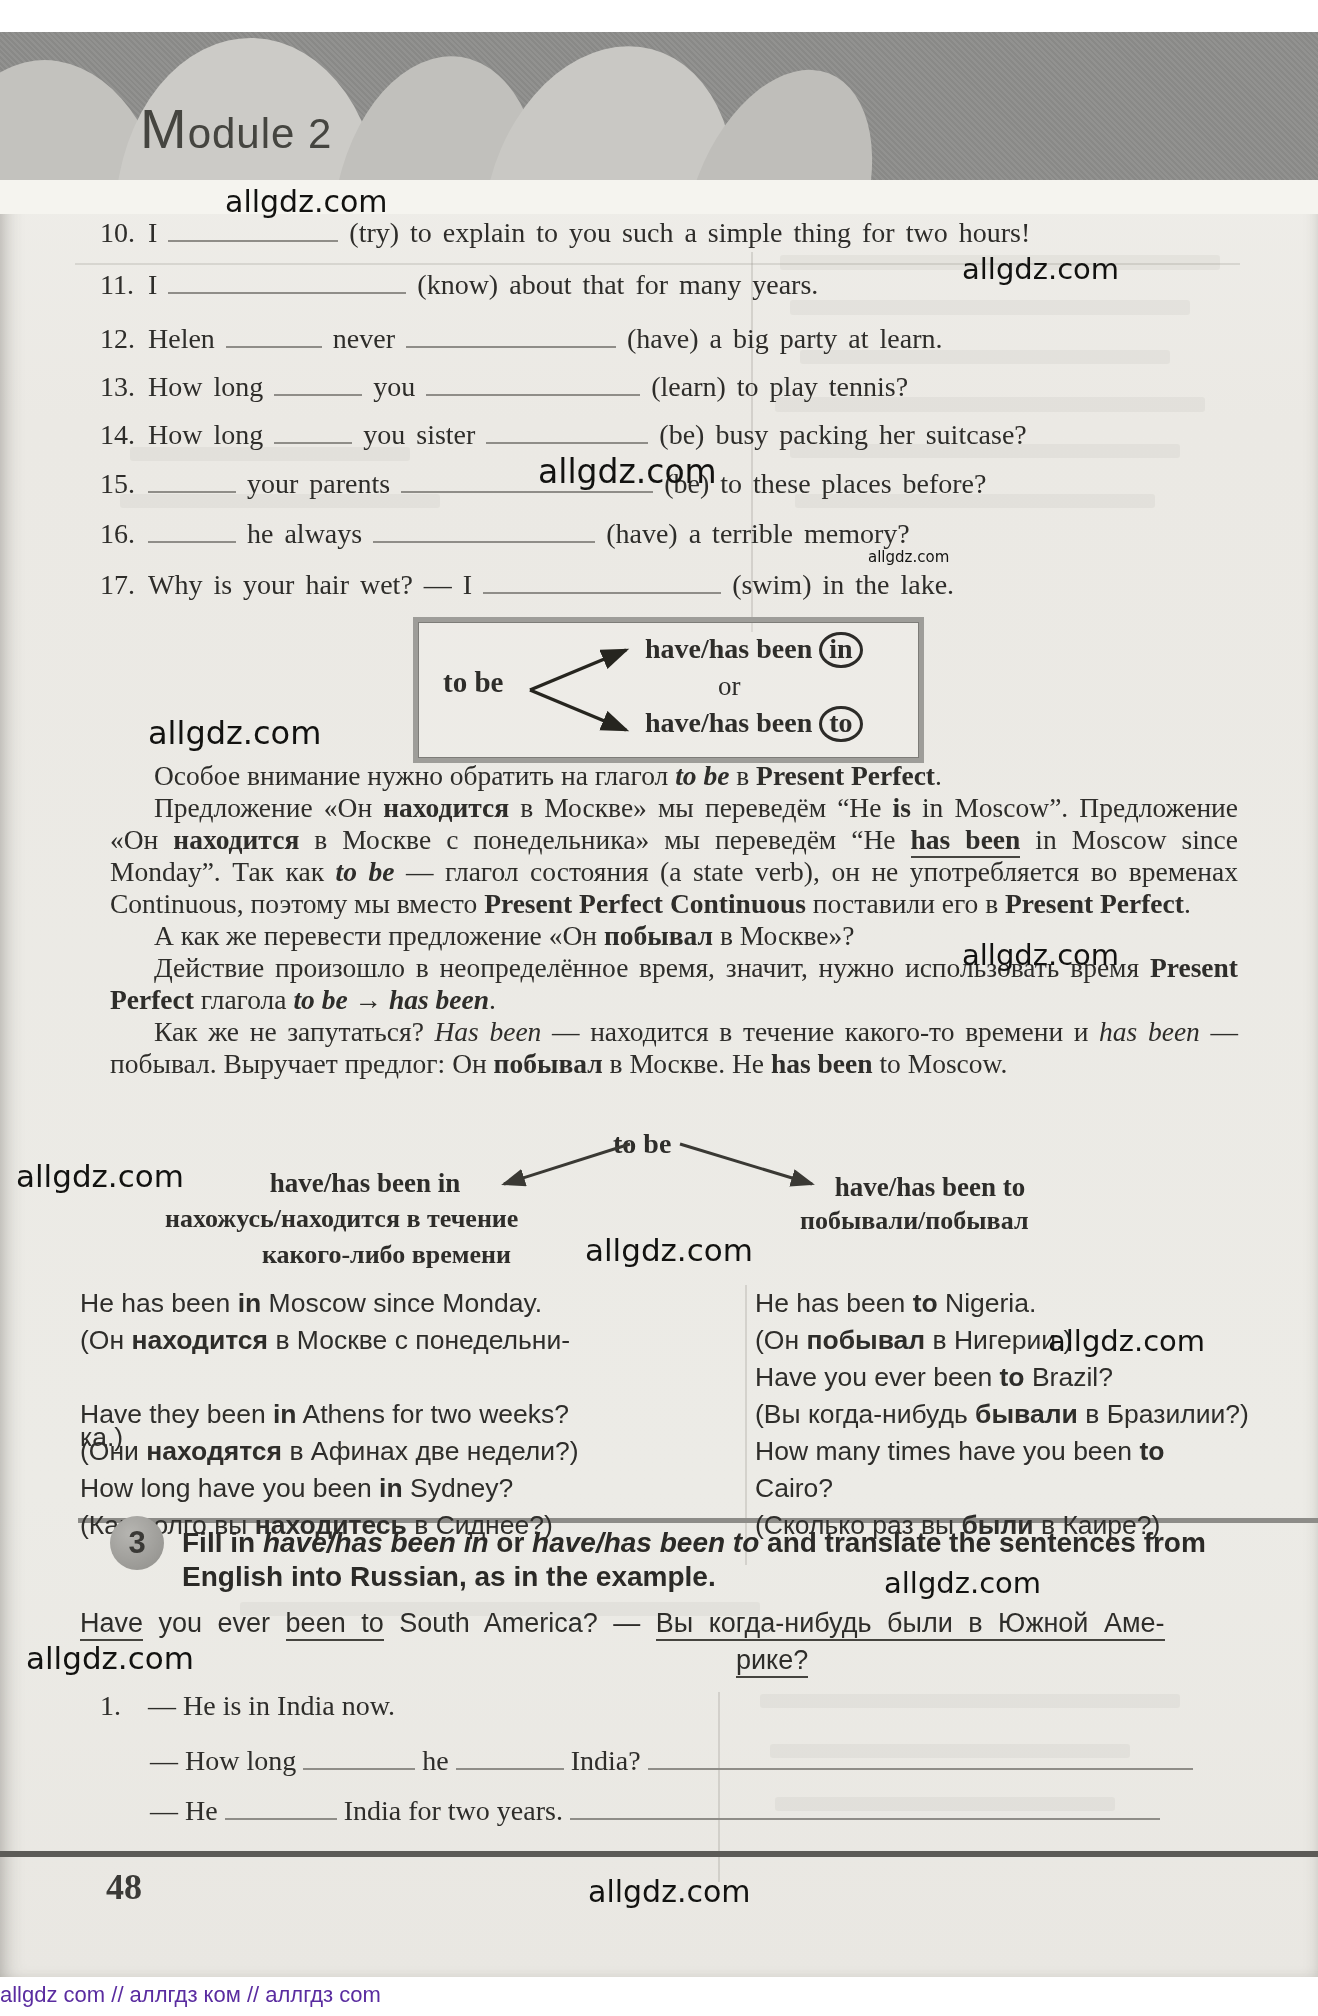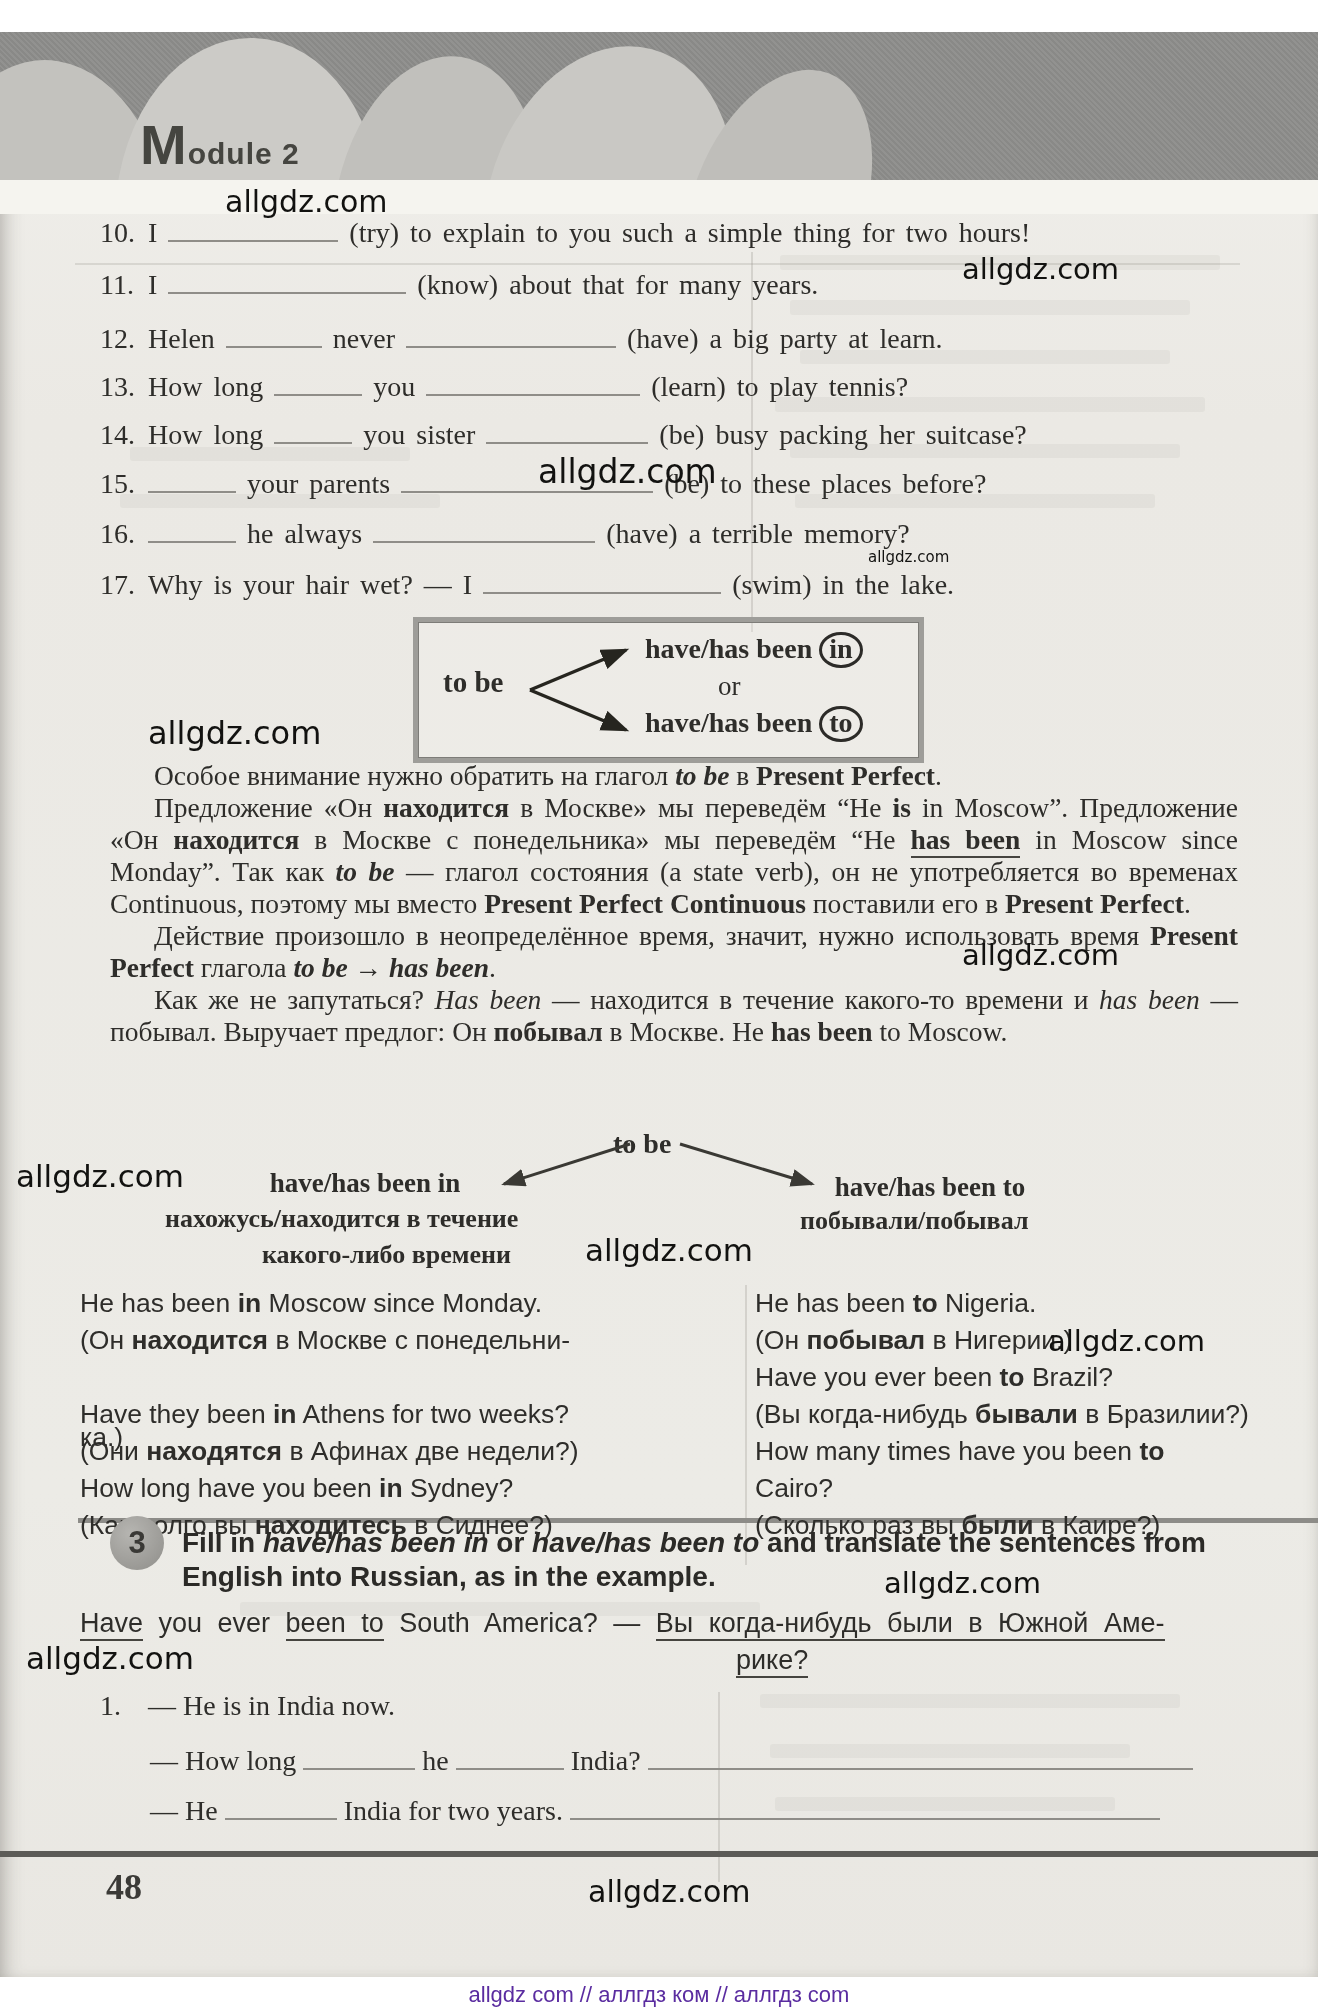--- a/index.html
+++ b/index.html
@@ -1,32 +1,32 @@
 <!DOCTYPE html>
 <html><head>
 <meta charset="utf-8">
 <style>
   html,body{margin:0;padding:0;background:#ffffff;}
   #stage{position:relative;width:1318px;height:2016px;margin:0 auto;overflow:hidden;
          font-family:"Liberation Serif",serif;color:#2e2d2a;background:#ffffff;}
   
   .topline{position:absolute;left:0;top:3px;width:100%;text-align:center;
            font-family:"Liberation Sans",sans-serif;font-size:23px;}
-  .bottomline{position:absolute;left:0;top:1982px;width:100%;text-align:center;
+  .bottomline{position:absolute;left:0;top:1982px;width:100%;
               font-family:"Liberation Sans",sans-serif;font-size:22px;}
   
   .scan{position:absolute;left:0;top:32px;width:1318px;height:1945px;
         background:linear-gradient(180deg,#f0efeb 0%,#ebe9e4 20%,#ecebe6 75%,#e9e7e2 100%);
         box-shadow:inset 14px 0 22px -14px rgba(60,58,52,.45), inset -8px 0 16px -10px rgba(60,58,52,.25);}
   .band{position:absolute;left:0;top:0;width:1318px;height:148px;background:#8d8d8b;overflow:hidden;
         background-image:repeating-linear-gradient(45deg,rgba(255,255,255,.045) 0 2px,rgba(0,0,0,.03) 2px 4px);}
   .petal{position:absolute;border-radius:52% 52% 10% 10% / 92% 92% 7% 7%;}
   .whitestrip{position:absolute;left:0;top:148px;width:1318px;height:34px;background:#f5f4ef;}
-  .module{position:absolute;left:140px;top:80px;font-family:"Liberation Sans",sans-serif;
-          font-weight:bold;font-size:30px;color:#454540;letter-spacing:1px;z-index:3;}
+  .module{position:absolute;left:140px;top:64px;font-family:"Liberation Sans",sans-serif;
+          font-weight:normal;font-size:42px;color:#454540;letter-spacing:1px;z-index:3;}
   .module::first-letter{font-size:56px;}
   
   .wm{position:absolute;font-family:"DejaVu Sans",sans-serif;color:#121210;font-size:30px;white-space:nowrap;z-index:6;}
   
   .gbar{position:absolute;background:#807d72;opacity:.08;border-radius:3px;z-index:0;}
   .vghost{position:absolute;width:2px;background:#9a9892;opacity:.3;z-index:0;}
   .hghost{position:absolute;height:2px;background:#a5a39d;opacity:.3;z-index:0;}
   
   .sb{font-weight:bold;}
   .si{font-style:italic;}
@@ -132,20 +132,21 @@
       <div class="or">or</div>
       <div class="l2">
         <span>have/has been</span>
         <span class="circ">to</span>
       </div>
     </div>
 
     <div class="paras" style="top:728px">
       <p><span class="">Особое внимание нужно обратить на глагол </span><span class="sb si">to be</span><span class=""> в </span><span class="sb">Present Perfect</span><span class="">.</span></p>
       <p><span class="">Предложение «Он </span><span class="sb">находится</span><span class=""> в Москве» мы переведём “He </span><span class="sb">is</span><span class=""> in Moscow”. Предложение «Он </span><span class="sb">находится</span><span class=""> в Москве с понедельника» мы переведём “He </span><span class="sb su">has been</span><span class=""> in Moscow since Monday”. Так как </span><span class="sb si">to be</span><span class=""> — глагол состояния (a state verb), он не употребляется во временах Continuous, поэтому мы вместо </span><span class="sb">Present Perfect Continuous</span><span class=""> поставили его в </span><span class="sb">Present Perfect</span><span class="">.</span></p>
+      <p><span class="">А как же перевести предложение «Он </span><span class="sb">побывал</span><span class=""> в Москве»?</span></p>
       <p><span class="">Действие произошло в неопределённое время, значит, нужно использовать время </span><span class="sb">Present Perfect</span><span class=""> глагола </span><span class="sb si">to be</span><span class=""> → </span><span class="sb si">has been</span><span class="">.</span></p>
       <p><span class="">Как же не запутаться? </span><span class="si">Has been</span><span class=""> — находится в течение какого-то времени и </span><span class="si">has been</span><span class=""> — побывал. Выручает предлог: Он </span><span class="sb">побывал</span><span class=""> в Москве. He </span><span class="sb">has been</span><span class=""> to Moscow.</span></p>
     </div>
 
     <div class="d2src" style="top:1096px">to be</div>
     <svg style="left:480px;top:1104px;" width="360" height="58" viewBox="0 0 360 58">
       <defs>
         <marker id="ah2" markerWidth="9" markerHeight="8" refX="7" refY="3" orient="auto">
             <path d="M0,0 L8,3 L0,6 z" fill="#3a3934"></path>
           </marker>

